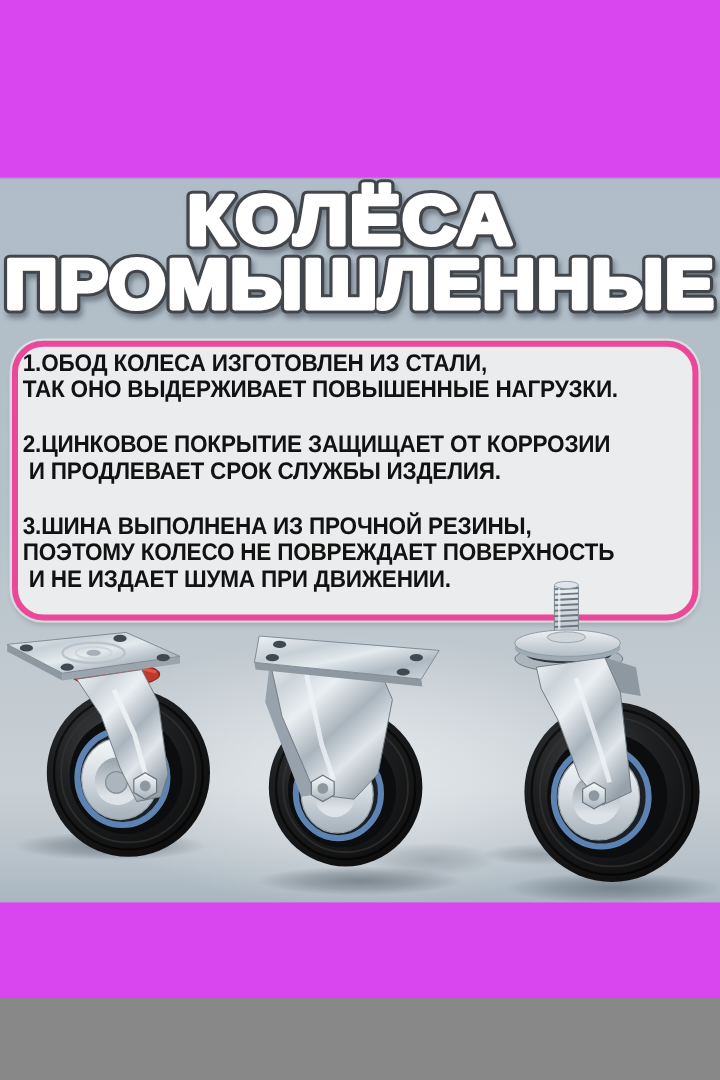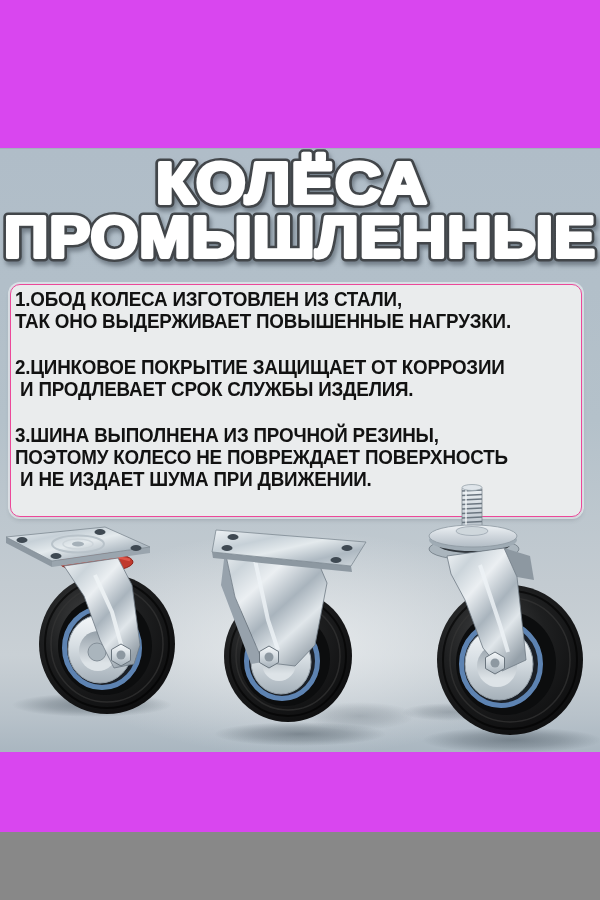--- a/index.html
+++ b/index.html
@@ -18,21 +18,21 @@
   .title-svg{position:absolute;left:0;top:140px;width:600px;height:135px;z-index:2;
     filter:drop-shadow(2px 4px 2px rgba(55,65,75,.5));}
   .title-svg text{
     font-family:"Liberation Sans",sans-serif;font-weight:bold;font-size:58px;
     letter-spacing:1px;
   }
   .t-outline{fill:#ffffff;stroke:#42464a;stroke-width:9px;stroke-linejoin:round;paint-order:stroke;}
   .t-fill{fill:#ffffff;stroke:#ffffff;stroke-width:4px;stroke-linejoin:round;paint-order:stroke;}
   .info-panel{
     position:absolute;left:10px;top:284px;width:572px;height:233px;box-sizing:border-box;
-    background:#eaeced;border:1px solid #ec4899;border-radius:10px;
+    background:#eaeced;border:5px solid #ec4899;border-radius:26px;
     box-shadow:0 0 0 2px rgba(250,252,253,.55), 0 3px 4px rgba(70,80,90,.25);
     padding:3px 4px 0 4px;z-index:2;overflow:hidden;
   }
   .feature{margin:0 0 24px 0;transform:scaleX(0.94);transform-origin:left top;}
   .f-line{
     font-size:20px;font-weight:700;line-height:22px;color:#121212;
     white-space:pre;letter-spacing:-0.2px;
   }
   .casters-svg{position:absolute;left:0;top:0;width:600px;height:900px;z-index:3;pointer-events:none;}
 </style>

